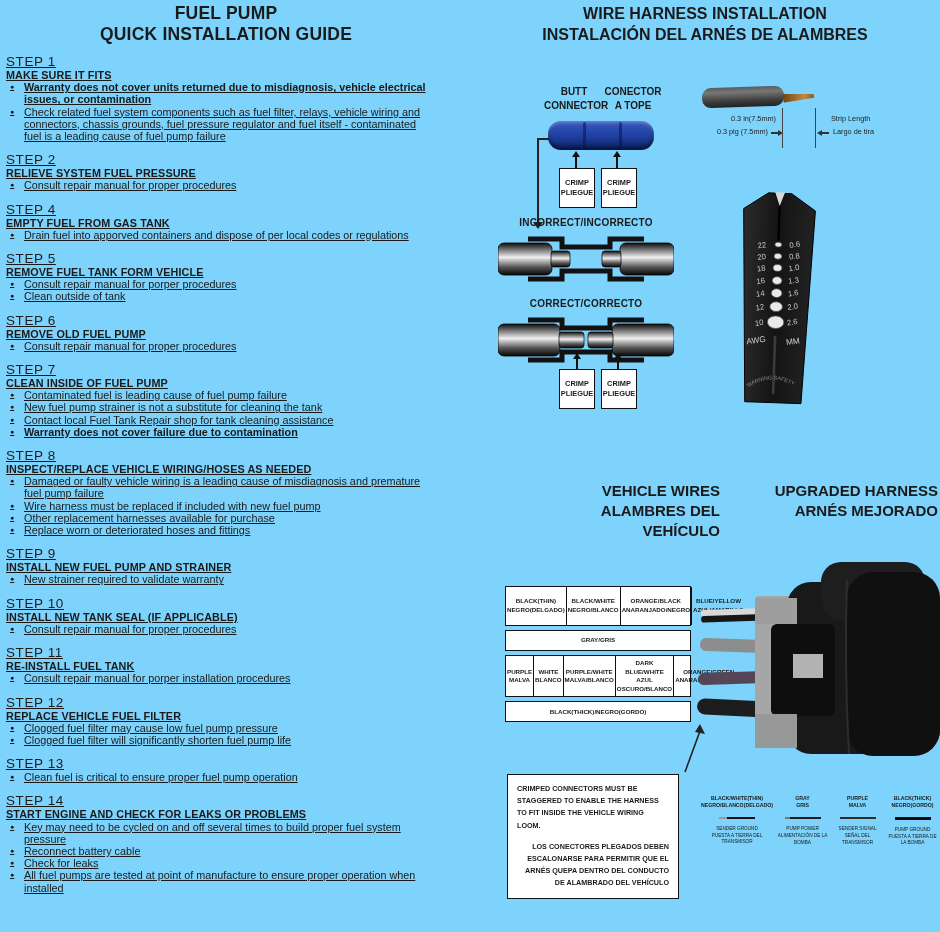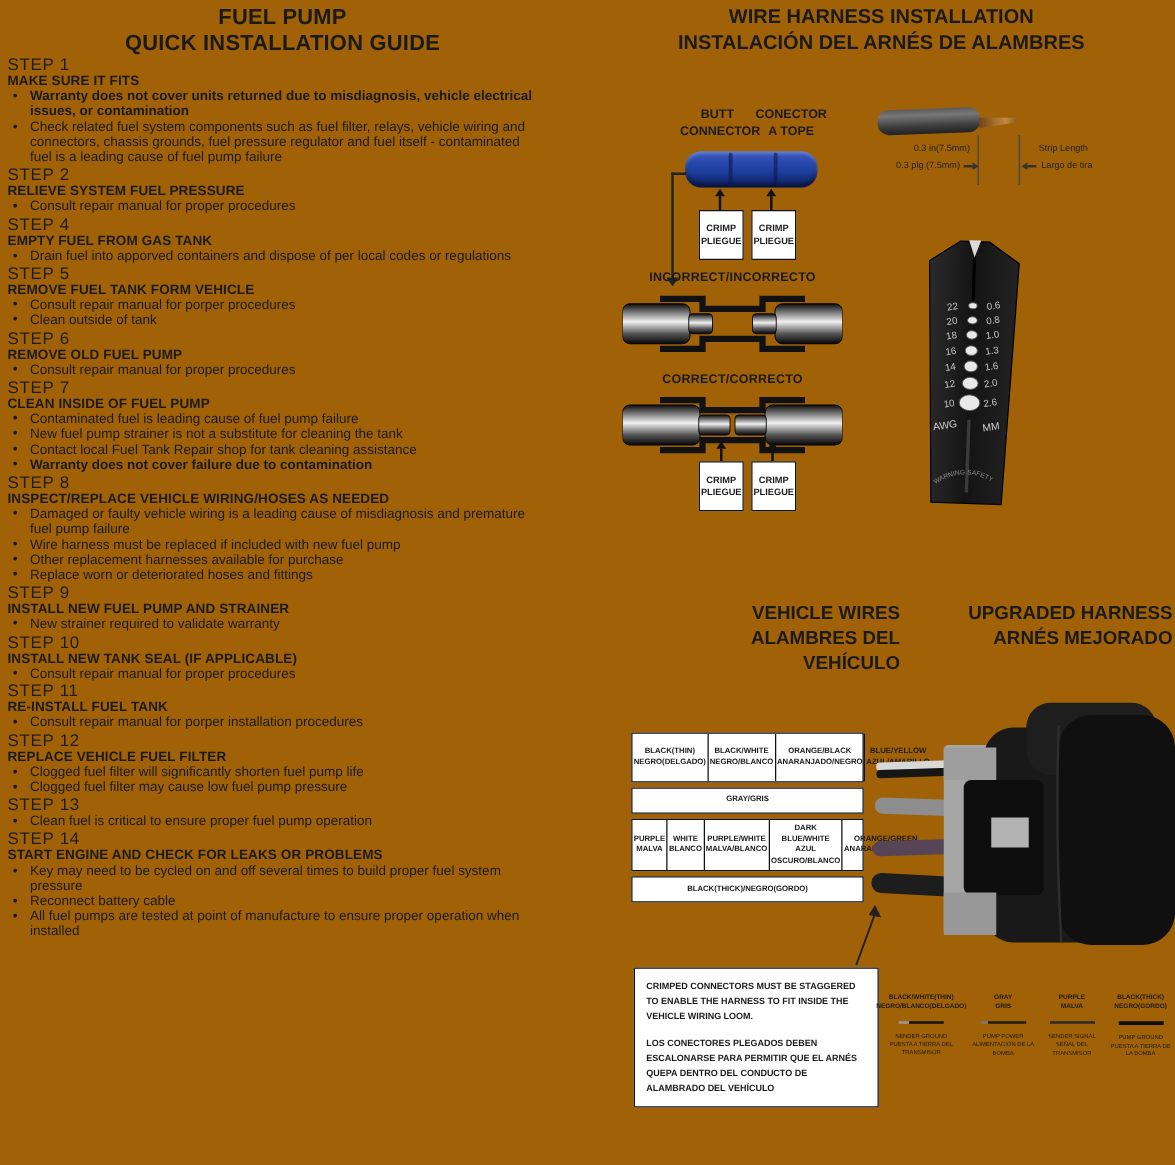--- a/index.html
+++ b/index.html
@@ -1,22 +1,22 @@
 <!DOCTYPE html>
 <html><head>
 <meta charset="utf-8">
 <style>
   html,body{margin:0;padding:0;background:#fff;}
-  #page{position:relative;width:940px;height:932px;background:#a16207;overflow:hidden;
+  #page{position:relative;width:940px;height:932px;background:#7dd3fc;overflow:hidden;
         font-family:"Liberation Sans",sans-serif;color:#1a1a1a;border-bottom:1px solid #aaa;}
   .abs{position:absolute;}
   
   #left{position:absolute;left:0;top:0;width:452px;padding:3px 0 0 6px;box-sizing:border-box;}
   .l-title{width:440px;text-align:center;font-weight:700;font-size:17.5px;line-height:20.5px;letter-spacing:.2px;}
-  .step{margin-top:0;}
+  .step{margin-top:10px;text-decoration:underline;}
   .step-num{font-size:13.5px;line-height:15px;letter-spacing:.6px;color:#1d1d1d;}
   .step-head{font-size:10.8px;font-weight:700;line-height:12.2px;letter-spacing:.1px;}
   .bullet{display:flex;align-items:flex-start;font-size:10.8px;line-height:12.2px;}
   .bullet.bold{font-weight:700;}
   .dot{width:14px;margin-left:4px;flex:none;font-size:7px;line-height:12.2px;}
   .btext{flex:1;padding-right:16px;}
   
   .r-title{left:470px;width:470px;text-align:center;font-weight:700;font-size:16px;line-height:21px;}
   .bc-label{width:60px;text-align:center;font-weight:700;font-size:10px;line-height:13.5px;}
   .blue-conn{left:548px;top:121px;width:106px;height:29px;border-radius:13px;
@@ -42,23 +42,23 @@
   .diag-label{width:176px;text-align:center;font-weight:700;font-size:10px;letter-spacing:.2px;}
   .vw-head{font-weight:700;font-size:15px;line-height:20px;}
   
   #wire-table{left:505px;top:586px;width:186px;}
   .wt-row{border:1.4px solid #111;display:flex;margin-bottom:4px;background:#fff;}
   .wt-cell{display:flex;flex-direction:column;justify-content:center;text-align:center;padding:3px 1px;min-height:32px;border-right:1.4px solid #111;}
   .wt-cell:last-child{border-right:none;}
   .wt-row.single .wt-cell{min-height:13px;}
   .wt-l{font-size:6.2px;font-weight:700;line-height:8.6px;}
   
-  #note-box{left:507px;top:774px;width:196px;box-sizing:border-box;border:1.5px solid #111;background:#fff;padding:8px 9px;}
+  #note-box{left:507px;top:774px;width:172px;box-sizing:border-box;border:1.5px solid #111;background:#fff;padding:8px 9px;}
   #note-box p{margin:0;font-size:7.2px;font-weight:700;line-height:12.2px;}
-  #note-box p + p{margin-top:9px;}
+  #note-box p + p{margin-top:9px;text-align:right;}
   
   #legend{left:699px;top:795px;width:241px;display:flex;}
   .lg-col{flex:1;text-align:center;padding:0 2px;}
   .lg-name{font-size:5.2px;font-weight:700;line-height:7.4px;}
   .lg-wire{margin:7px auto 7px;width:36px;}
   .lg-func{font-size:4.7px;line-height:6.8px;}
   .lw1{height:2px;background:linear-gradient(90deg,#999 0 22%,#111 22% 100%);}
   .lw2{height:2.6px;background:linear-gradient(90deg,#777 0 15%,#1c1c1c 15% 100%);}
   .lw3{height:2.2px;background:#2b2b2b;}
   .lw4{height:3px;background:#0e0e0e;}
@@ -185,44 +185,48 @@
           <div class="bullet">
             <span class="dot">●</span>
             <span class="btext">Consult repair manual for porper installation procedures</span>
           </div>
         </div>
         <div class="step">
           <div class="step-num">STEP 12</div>
           <div class="step-head">REPLACE VEHICLE FUEL FILTER</div>
           <div class="bullet">
             <span class="dot">●</span>
+            <span class="btext">Clogged fuel filter may cause low fuel pump pressure</span>
+          </div>
+          <div class="bullet">
+            <span class="dot">●</span>
             <span class="btext">Clogged fuel filter will significantly shorten fuel pump life</span>
-          </div>
-          <div class="bullet">
-            <span class="dot">●</span>
-            <span class="btext">Clogged fuel filter may cause low fuel pump pressure</span>
           </div>
         </div>
         <div class="step">
           <div class="step-num">STEP 13</div>
           <div class="bullet">
             <span class="dot">●</span>
             <span class="btext">Clean fuel is critical to ensure proper fuel pump operation</span>
           </div>
         </div>
         <div class="step">
           <div class="step-num">STEP 14</div>
           <div class="step-head">START ENGINE AND CHECK FOR LEAKS OR PROBLEMS</div>
           <div class="bullet">
             <span class="dot">●</span>
             <span class="btext">Key may need to be cycled on and off several times to build proper fuel system pressure</span>
           </div>
           <div class="bullet">
             <span class="dot">●</span>
             <span class="btext">Reconnect battery cable</span>
+          </div>
+          <div class="bullet">
+            <span class="dot">●</span>
+            <span class="btext">Check for leaks</span>
           </div>
           <div class="bullet">
             <span class="dot">●</span>
             <span class="btext">All fuel pumps are tested at point of manufacture to ensure proper operation when installed</span>
           </div>
         </div>
       </div>
   </section>
 
   <section id="right">

